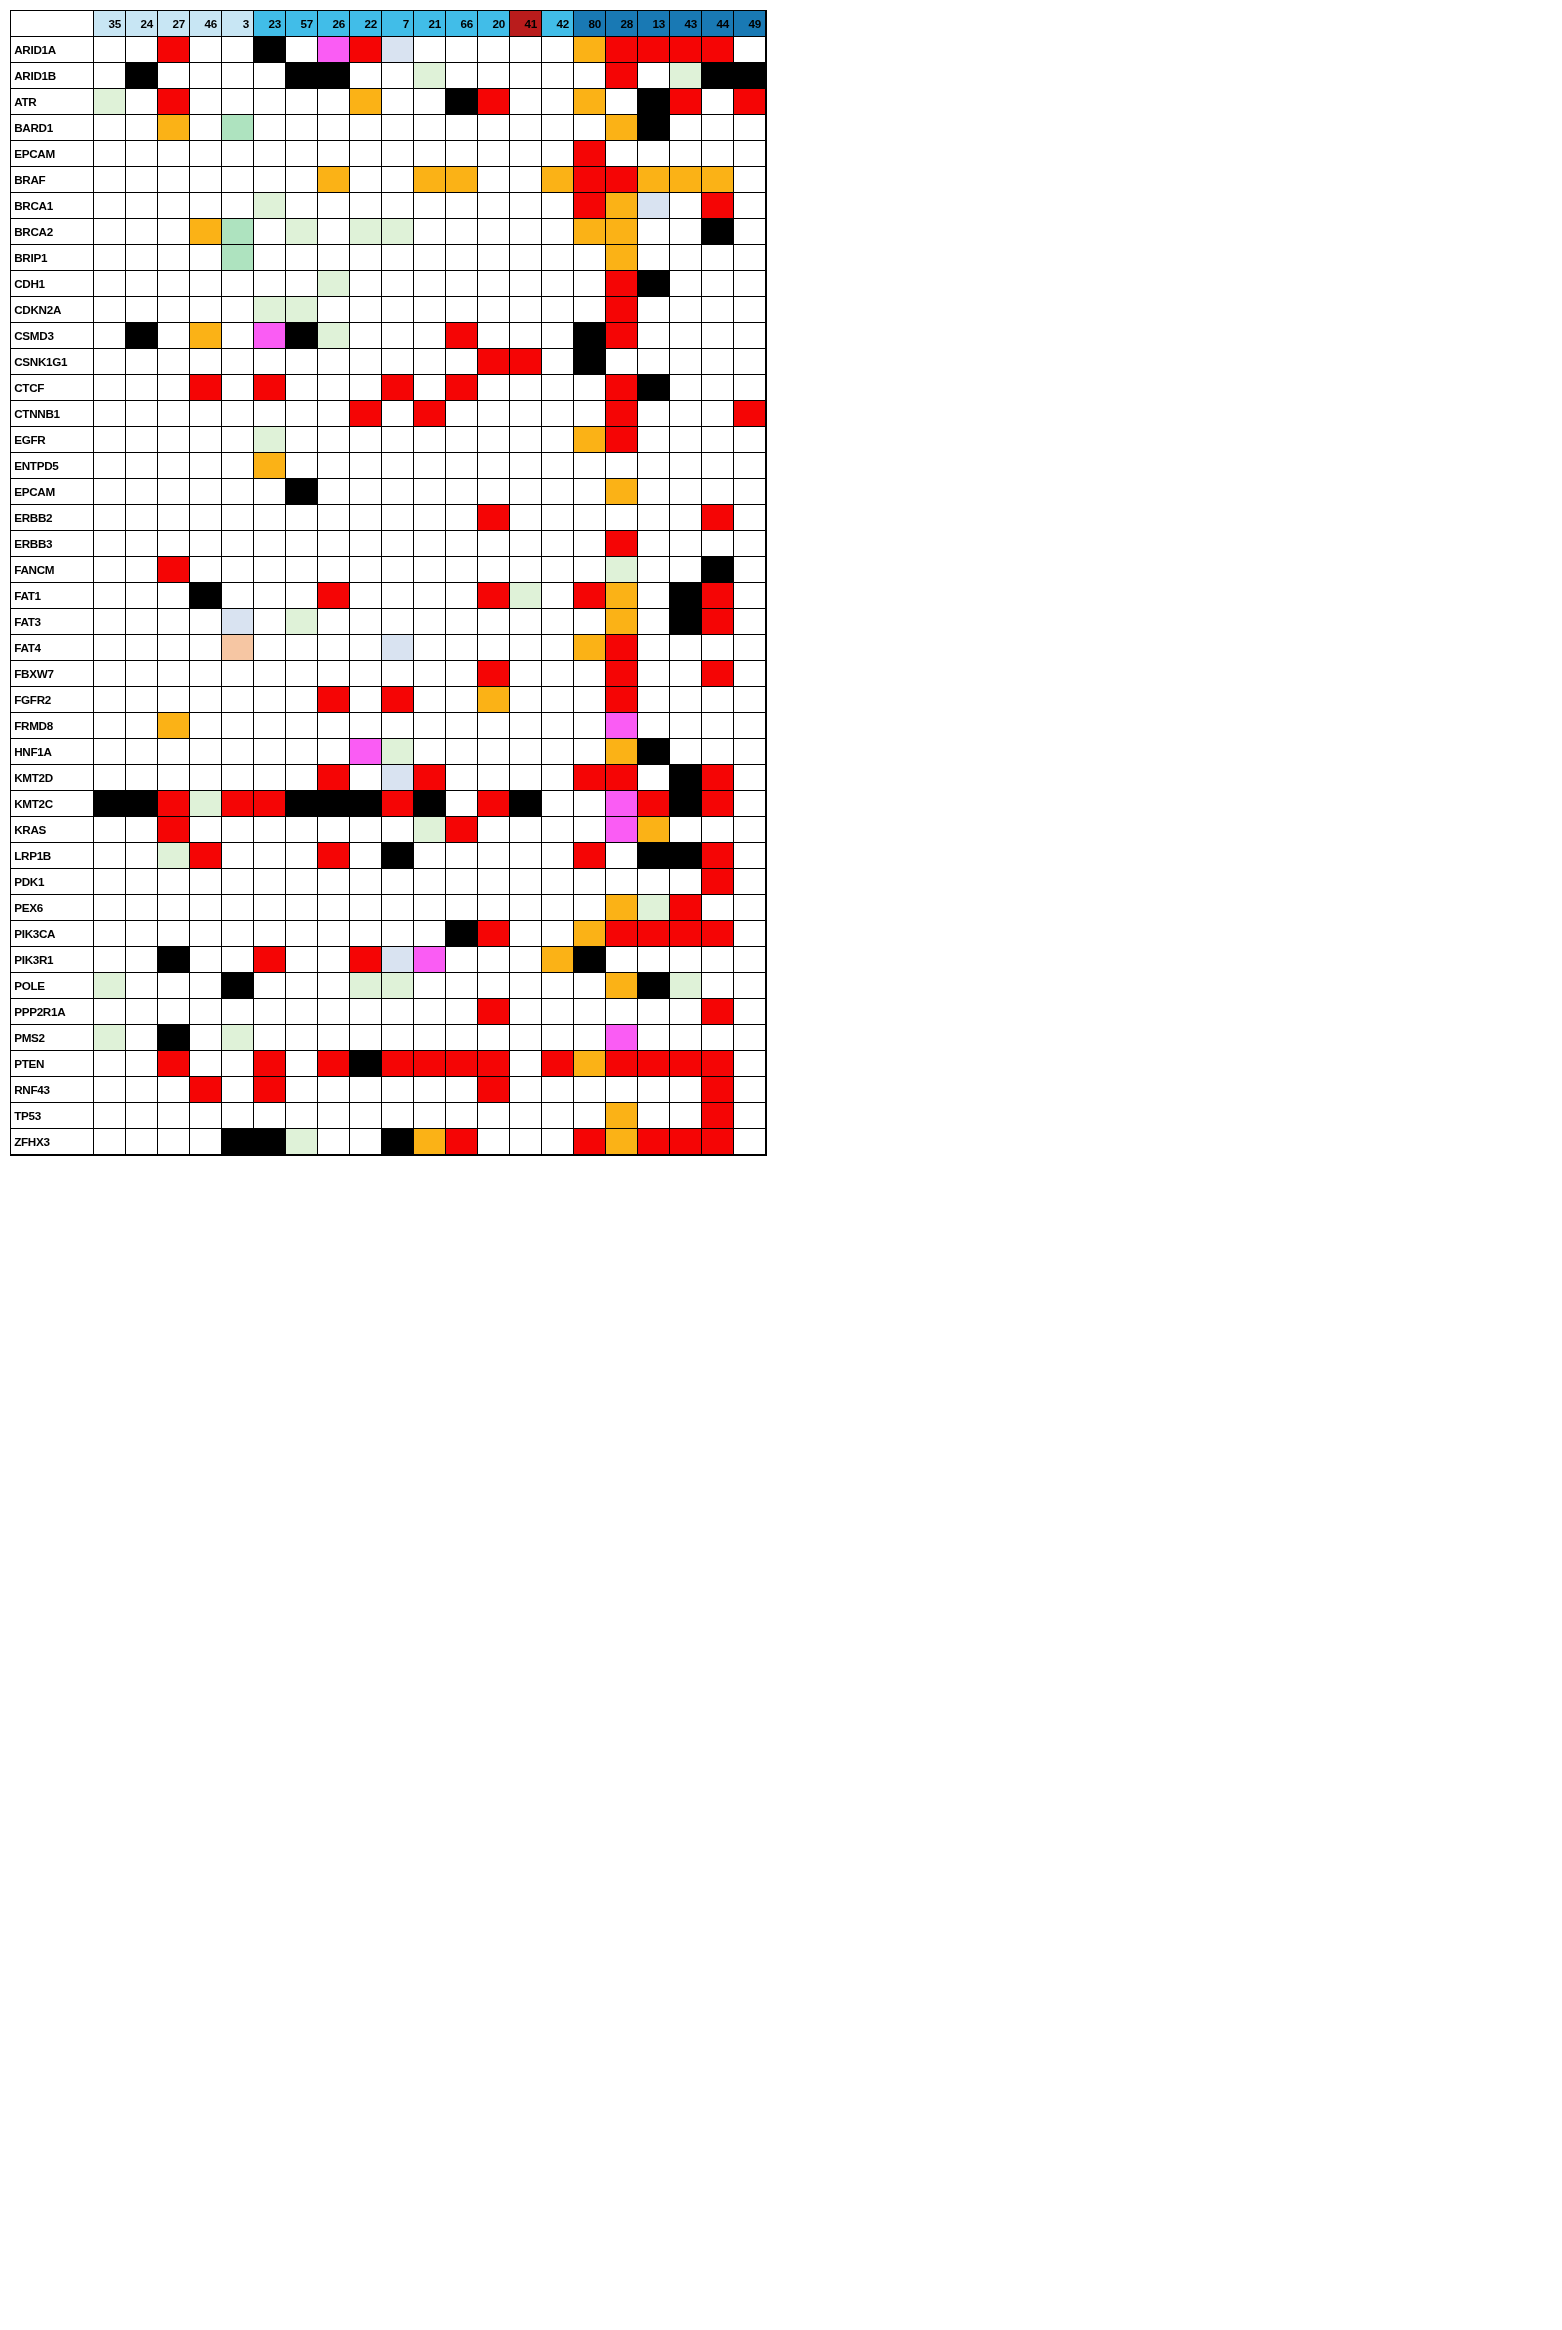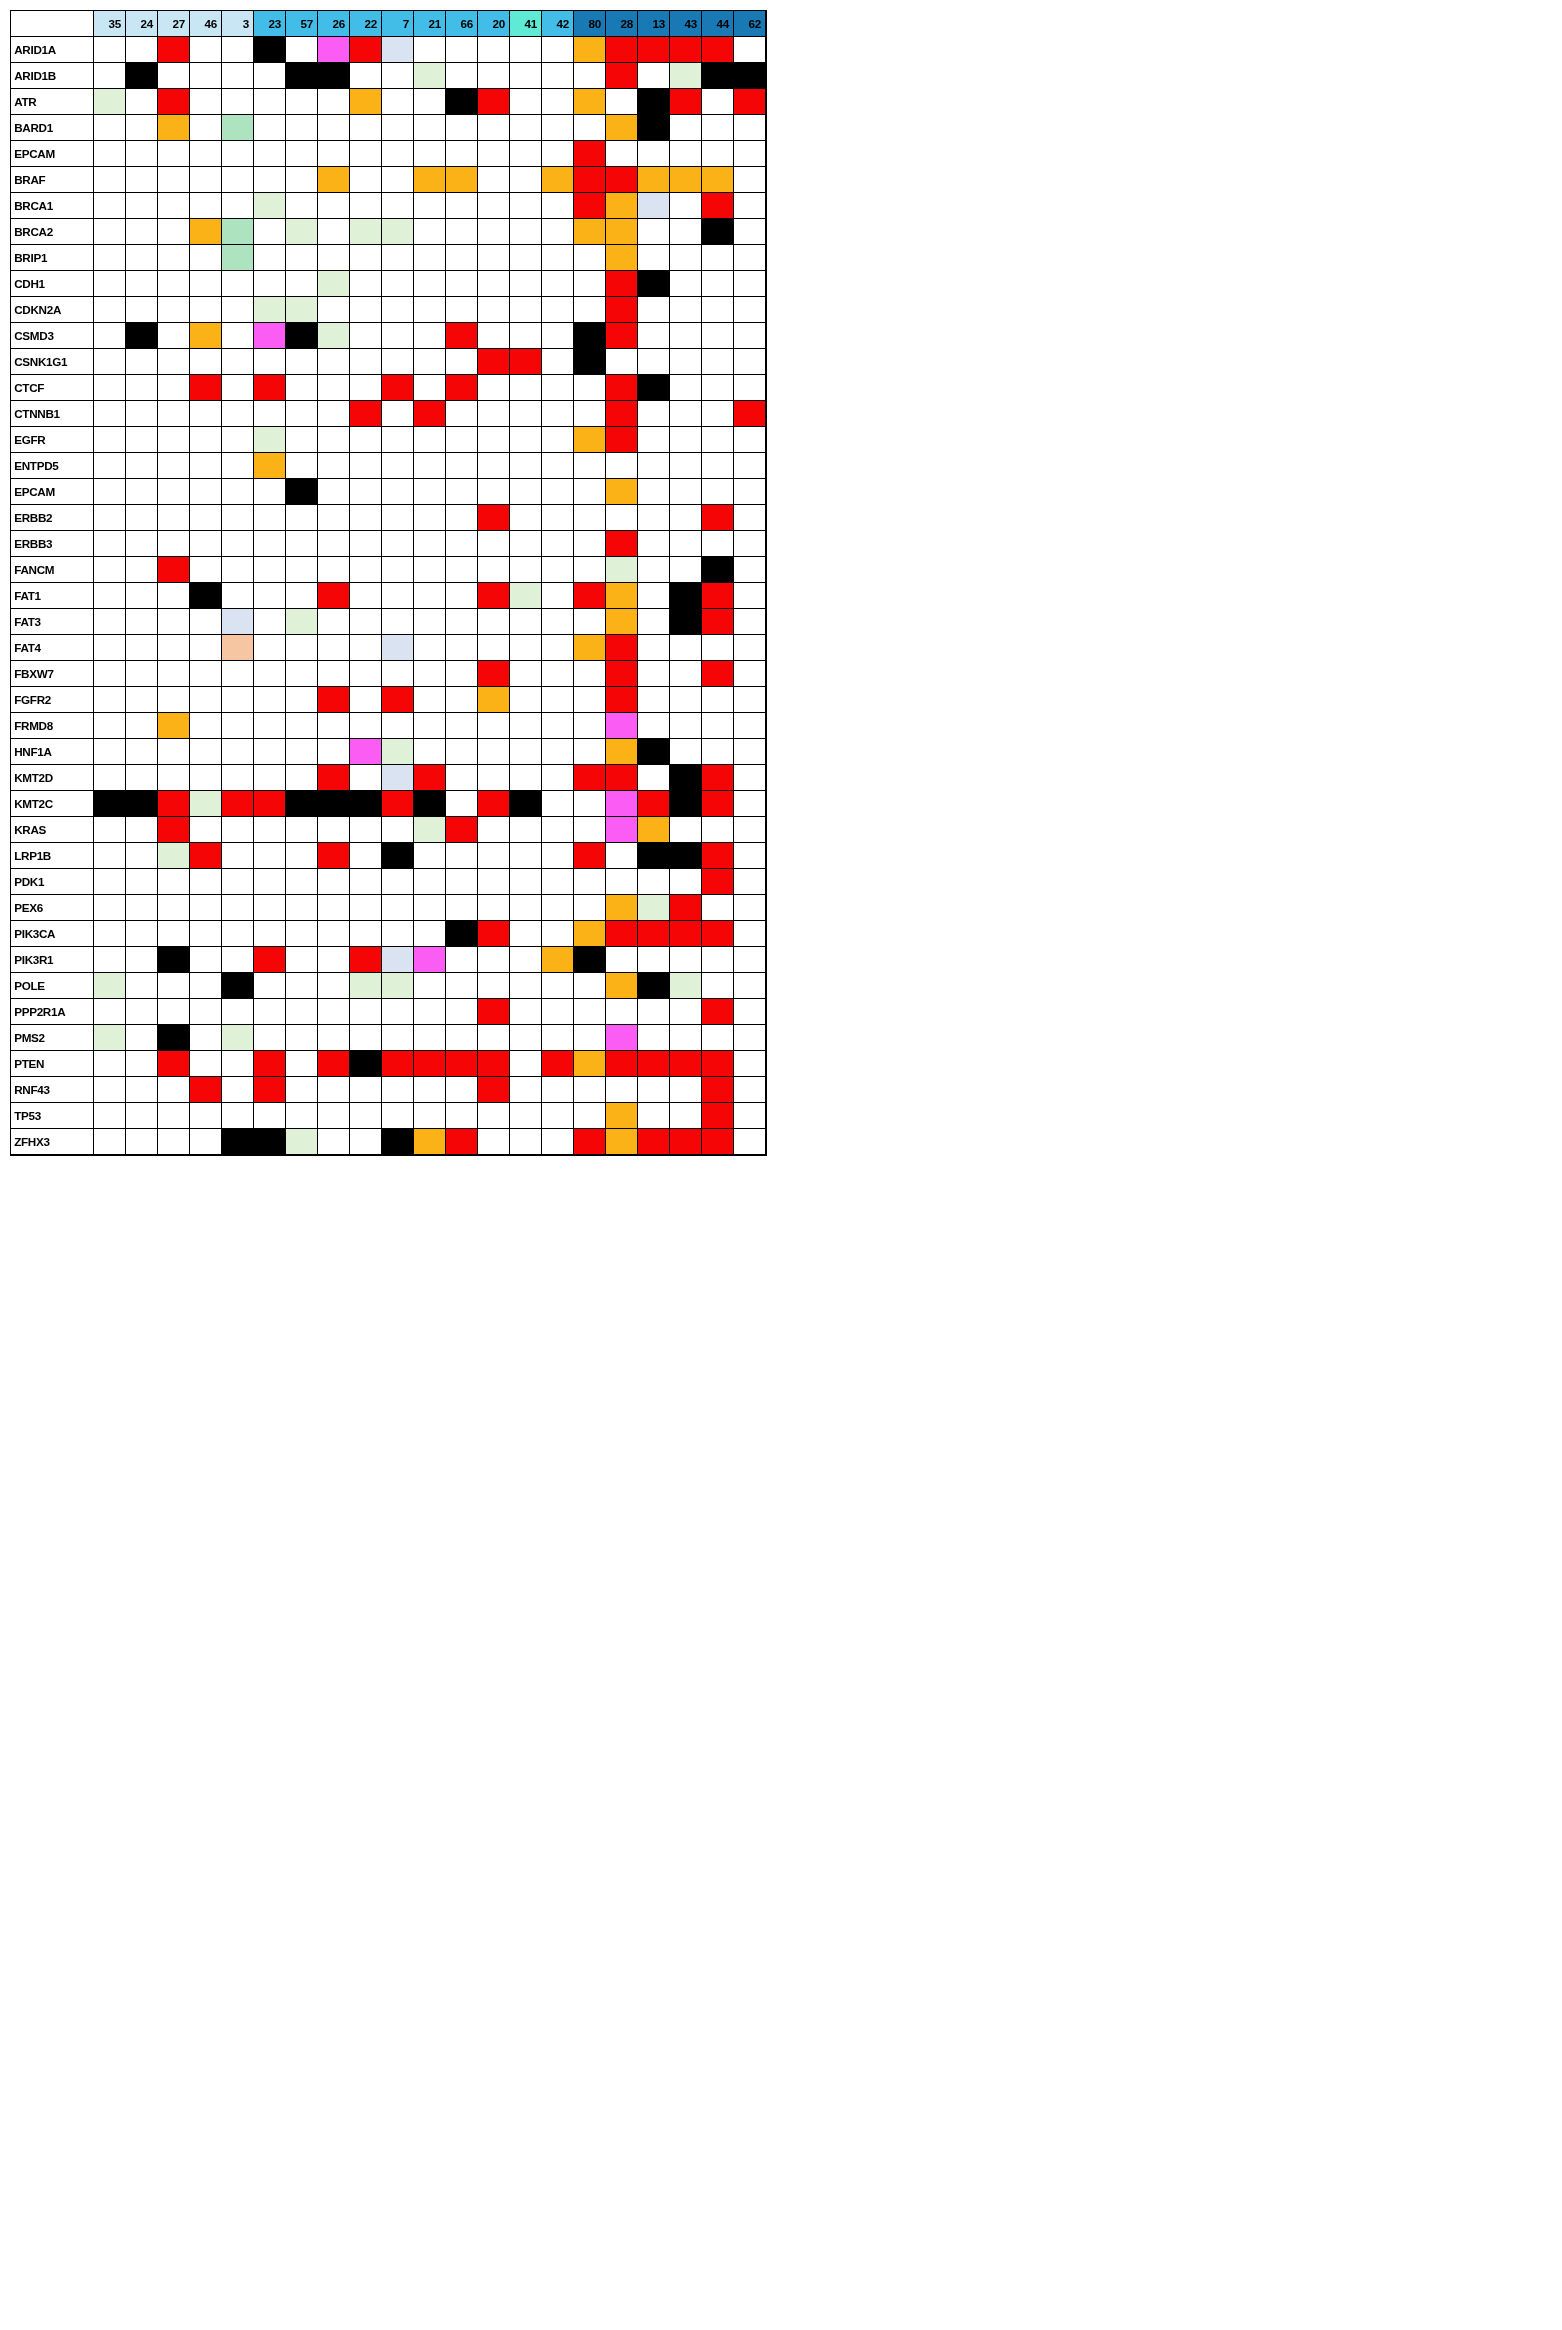--- a/index.html
+++ b/index.html
@@ -73,28 +73,28 @@
       <div class="colhead" style="background: rgb(200, 230, 244);">46</div>
       <div class="colhead" style="background: rgb(200, 230, 244);">3</div>
       <div class="colhead" style="background: rgb(65, 189, 232);">23</div>
       <div class="colhead" style="background: rgb(65, 189, 232);">57</div>
       <div class="colhead" style="background: rgb(65, 189, 232);">26</div>
       <div class="colhead" style="background: rgb(65, 189, 232);">22</div>
       <div class="colhead" style="background: rgb(65, 189, 232);">7</div>
       <div class="colhead" style="background: rgb(65, 189, 232);">21</div>
       <div class="colhead" style="background: rgb(65, 189, 232);">66</div>
       <div class="colhead" style="background: rgb(65, 189, 232);">20</div>
-      <div class="colhead" style="background: #5eead4;">41</div>
+      <div class="colhead" style="background: #b91c1c;">41</div>
       <div class="colhead" style="background: rgb(65, 189, 232);">42</div>
       <div class="colhead" style="background: rgb(25, 121, 180);">80</div>
       <div class="colhead" style="background: rgb(25, 121, 180);">28</div>
       <div class="colhead" style="background: rgb(25, 121, 180);">13</div>
       <div class="colhead" style="background: rgb(25, 121, 180);">43</div>
       <div class="colhead" style="background: rgb(25, 121, 180);">44</div>
-      <div class="colhead" style="background: rgb(25, 121, 180);">62</div>
+      <div class="colhead" style="background: rgb(25, 121, 180);">49</div>
       <div class="rowlabel">ARID1A</div>
       <div class="cell" style="background: rgb(255, 255, 255);"></div>
       <div class="cell" style="background: rgb(255, 255, 255);"></div>
       <div class="cell" style="background: rgb(245, 5, 5);"></div>
       <div class="cell" style="background: rgb(255, 255, 255);"></div>
       <div class="cell" style="background: rgb(255, 255, 255);"></div>
       <div class="cell" style="background: rgb(0, 0, 0);"></div>
       <div class="cell" style="background: rgb(255, 255, 255);"></div>
       <div class="cell" style="background: rgb(250, 92, 244);"></div>
       <div class="cell" style="background: rgb(245, 5, 5);"></div>

